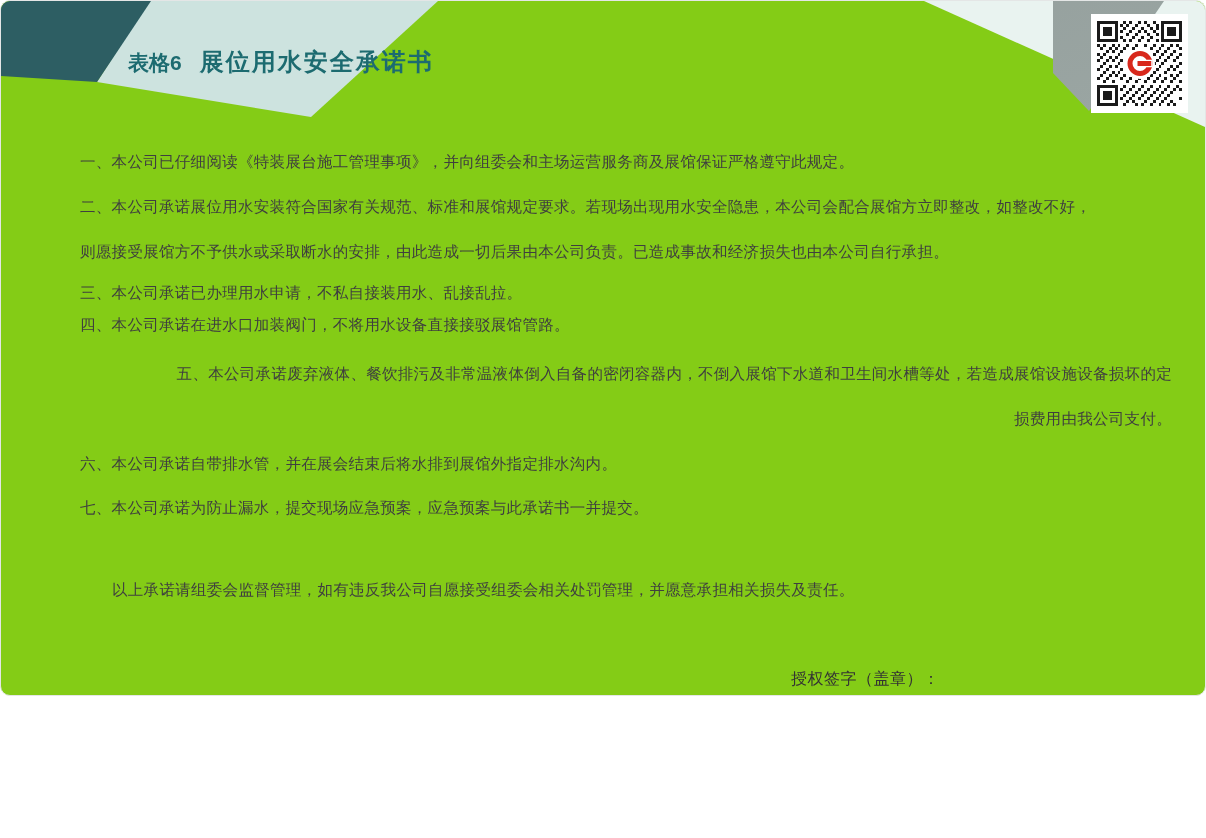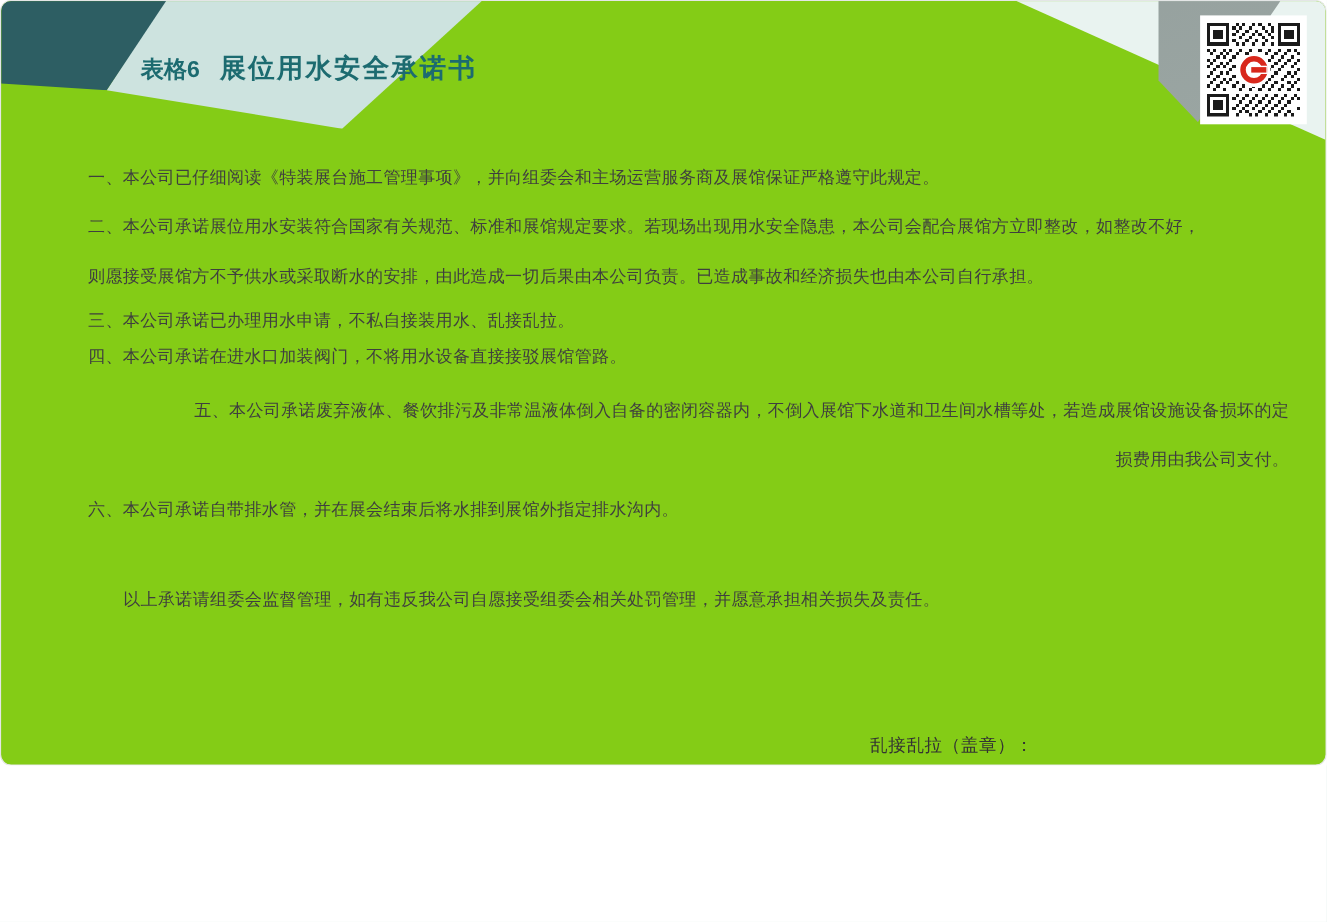--- a/index.html
+++ b/index.html
@@ -42,21 +42,21 @@
     display:flex;align-items:center;justify-content:center;z-index:2;}
   .qr-box svg{width:85px;height:85px;display:block;}
   .qr-logo{position:absolute;left:50%;top:50%;transform:translate(-50%,-50%);
     width:30px;height:30px;background:#fff;border-radius:50%;
     display:flex;align-items:center;justify-content:center;}
   
   .clauses{position:absolute;left:79px;top:138px;width:1092px;color:var(--body_text);
     font-size:15.5px;letter-spacing:.3px;z-index:1;}
   .clauses p{line-height:45px;white-space:pre-line;}
   .clauses p.c2{margin-top:0;}
-  .clauses p.c3{margin-top:-4px;font-family:Liberation Mono, monospace;}
+  .clauses p.c3{margin-top:-4px;}
   .clauses p.c4{margin-top:-13px;}
   .clauses p.c5{margin-top:4px;text-align:right;}
   .clauses p.c6{margin-top:0;}
   .clauses p.c7{margin-top:-1px;}
   .clauses p.closing{margin-top:37px;text-indent:32px;}
   
   .signature{position:absolute;left:790px;top:654px;color:#333;font-size:16px;z-index:1;}
   .signature p{line-height:48px;letter-spacing:.5px;}
 </style>
 </head>
@@ -103,21 +103,22 @@
 
   <div class="clauses">
     <p class="c1">一、本公司已仔细阅读《特装展台施工管理事项》，并向组委会和主场运营服务商及展馆保证严格遵守此规定。</p>
     <p class="c2">二、本公司承诺展位用水安装符合国家有关规范、标准和展馆规定要求。若现场出现用水安全隐患，本公司会配合展馆方立即整改，如整改不好，
 则愿接受展馆方不予供水或采取断水的安排，由此造成一切后果由本公司负责。已造成事故和经济损失也由本公司自行承担。</p>
     <p class="c3">三、本公司承诺已办理用水申请，不私自接装用水、乱接乱拉。</p>
     <p class="c4">四、本公司承诺在进水口加装阀门，不将用水设备直接接驳展馆管路。</p>
     <p class="c5">五、本公司承诺废弃液体、餐饮排污及非常温液体倒入自备的密闭容器内，不倒入展馆下水道和卫生间水槽等处，若造成展馆设施设备损坏的定
 损费用由我公司支付。</p>
     <p class="c6">六、本公司承诺自带排水管，并在展会结束后将水排到展馆外指定排水沟内。</p>
+    <p class="c7">七、本公司承诺为防止漏水，提交现场应急预案，应急预案与此承诺书一并提交。</p>
     <p class="closing">以上承诺请组委会监督管理，如有违反我公司自愿接受组委会相关处罚管理，并愿意承担相关损失及责任。</p>
   </div>
 
   <div class="signature">
-    <p>乱接乱拉（盖章）：</p>
+    <p>授权签字（盖章）：</p>
     <p>授权签字:</p>
   </div>
 
 </div>
 
 </body></html>

